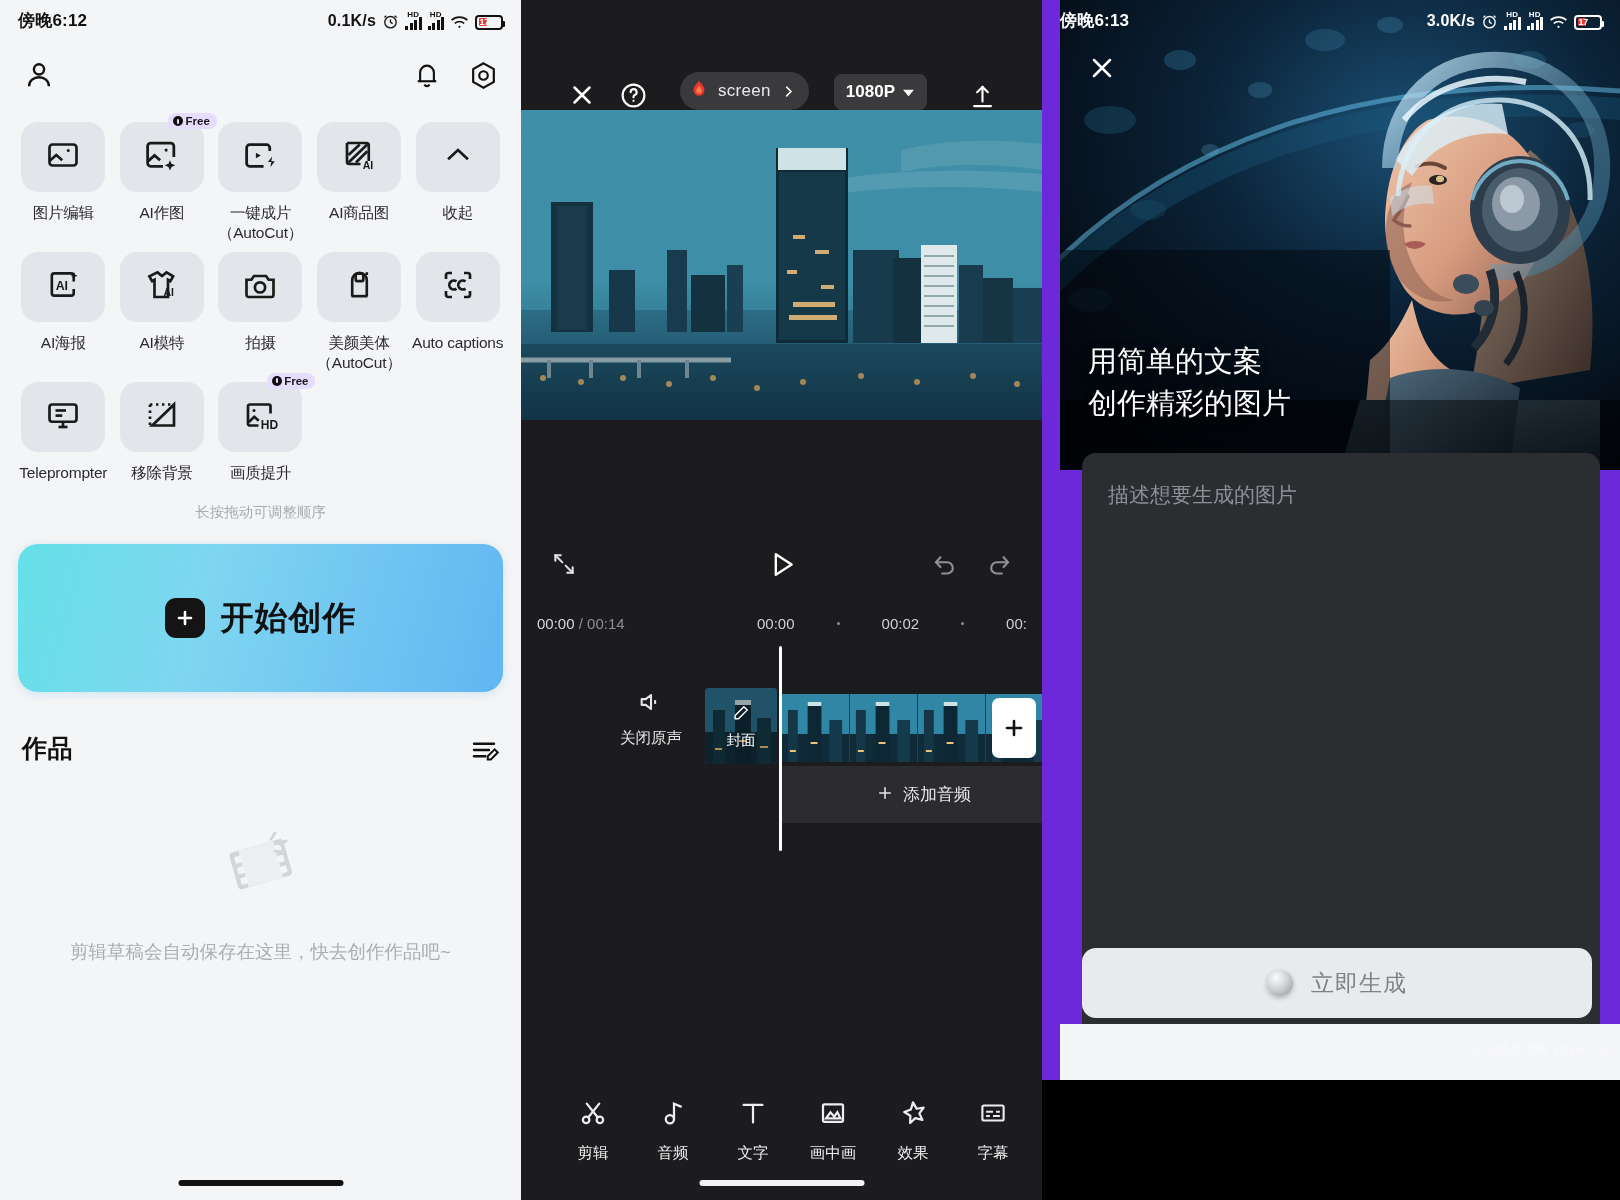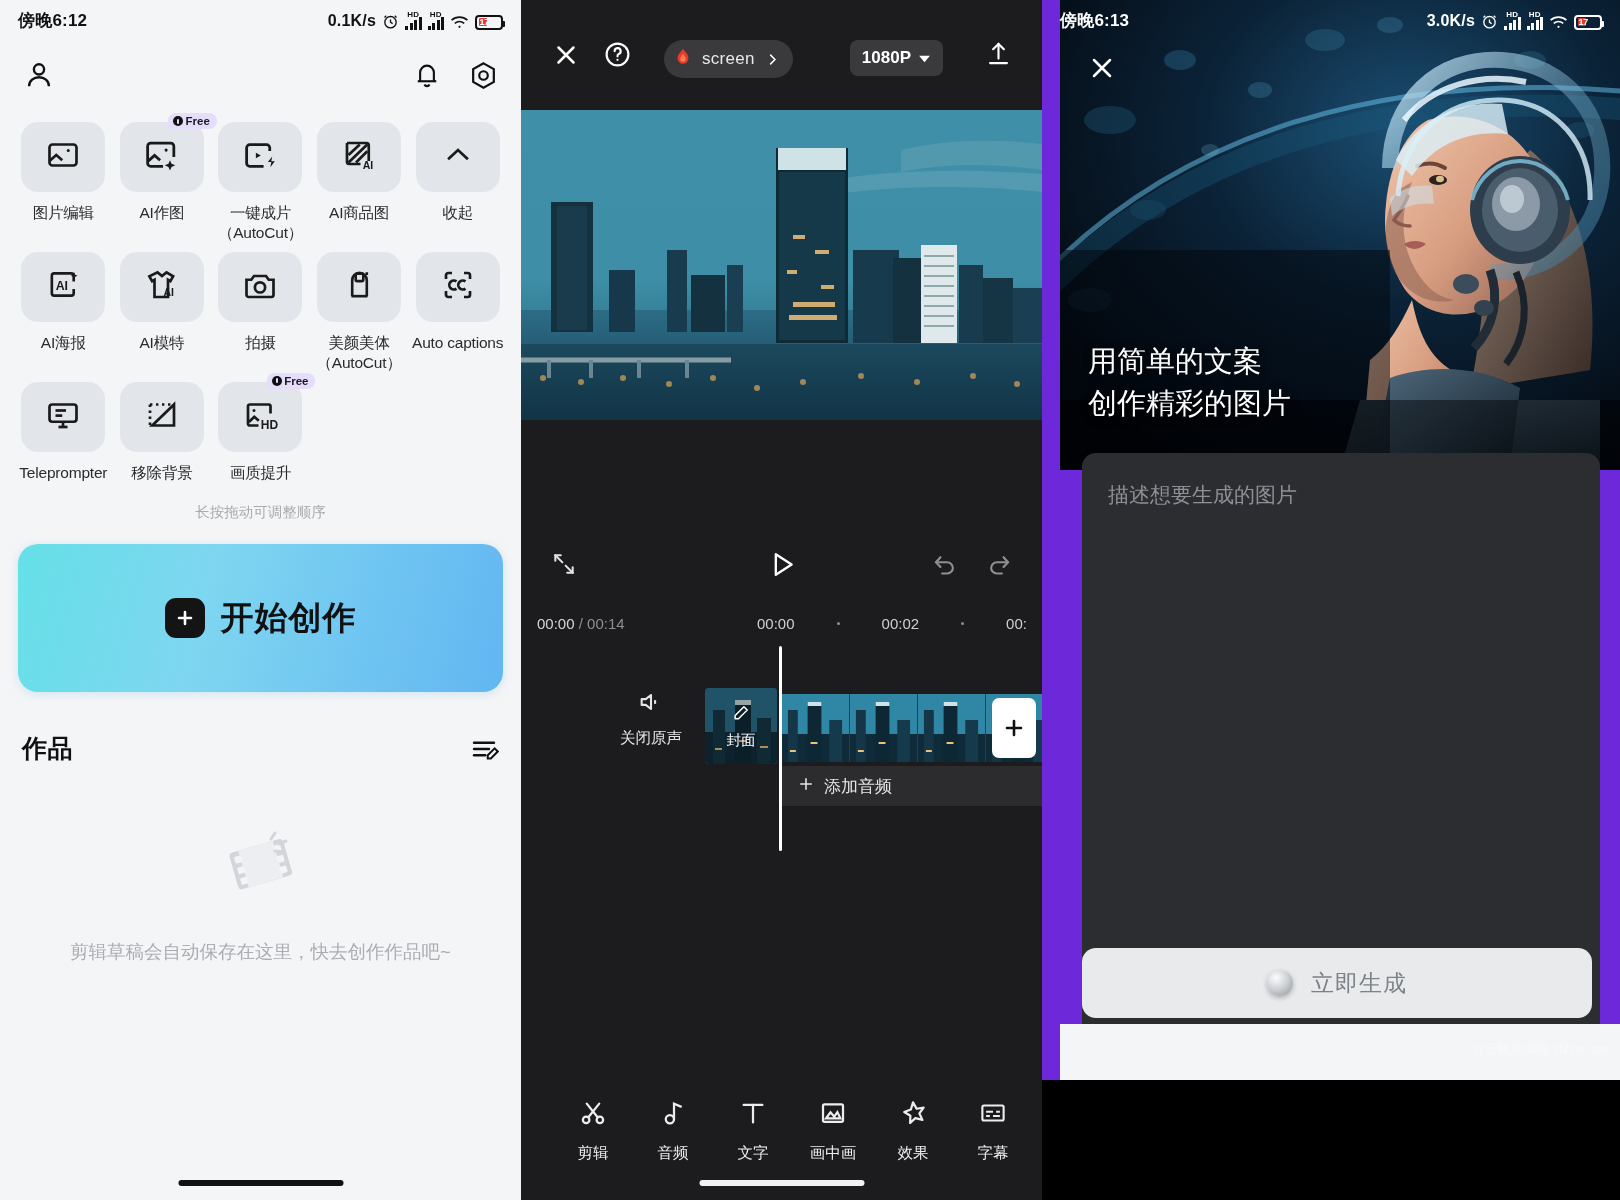--- a/index.html
+++ b/index.html
@@ -94,39 +94,39 @@
     display:flex; align-items:center; justify-content:center; gap:16px;
     box-shadow:0 2px 10px rgba(100,180,220,0.25);
   }
   .create-plus {
     width:40px; height:40px; border-radius:11px; background:#141414;
     display:flex; align-items:center; justify-content:center;
   }
   .create-label { font-size:33px; font-weight:bold; color:#111; letter-spacing:1px;}
 
   .works-head {
-    display:flex; align-items:center; padding:40px 22px 0 22px;
+    display:flex; align-items:flex-end; padding:40px 22px 0 22px;
   }
   .works-title { font-size:25px; font-weight:bold; letter-spacing:0.5px; }
   .works-head .edit { margin-left:auto; }
 
   .empty-wrap { text-align:center; margin-top:52px; }
   .empty-text {
     font-size:18.5px; color:#aaadb2; line-height:1.62; margin-top:20px;
     padding:0 56px;
   }
 
   
   #panel2 {
     width:521px; height:1200px; background:#1c1c1e; color:#fff;
     position:relative; flex:0 0 521px; overflow:hidden;
   }
   #panel2 .statusbar { color:#1c1c1e; height:40px; }
   .p2-top {
-    height:70px; display:flex; align-items:flex-start; padding:0 30px; gap:22px;
+    height:70px; display:flex; align-items:flex-end; padding:0 46px; gap:22px;
   }
   .chip-screen {
     background:#3a3a3c; border-radius:20px; height:38px; display:flex;
     align-items:center; gap:10px; padding:0 13px 0 10px; margin-left:10px;
   }
   .flame { font-size:19px; line-height:1; }
   .chip-screen .txt { font-size:17px; color:#e8e8ea; letter-spacing:0.3px; }
   .chip-res {
     margin-left:auto; background:#3a3a3c; border-radius:8px; height:36px;
     display:flex; align-items:center; gap:7px; padding:0 12px;
@@ -184,23 +184,24 @@
     display:flex; overflow:hidden; background:#12222e;
   }
   .clip-cell { flex:1 0 68px; position:relative; overflow:hidden;
     border-right:1px solid rgba(255,255,255,0.12); }
   .add-clip {
     position:absolute; left:471px; top:52px; width:44px; height:60px;
     background:#fff; border-radius:7px; display:flex; align-items:center;
     justify-content:center; z-index:6;
   }
   .audio-bar {
-    position:absolute; left:261px; top:120px; right:-8px; height:40px;
+    position:absolute; left:261px; top:120px; right:-8px; height:57px;
     background:#2c2c2e; display:flex; align-items:center; gap:9px;
     padding-left:15px;
+    justify-content:center;
   }
   .audio-bar .lbl { font-size:17px; color:#e5e5e7; }
 
   .p2-bottom {
     position:absolute; bottom:0; left:0; right:0; height:118px;
     display:flex; align-items:center; padding:0 0 20px 0;
   }
   .bt-item {
     flex:0 0 80px; display:flex; flex-direction:column; align-items:center; gap:11px;
   }

